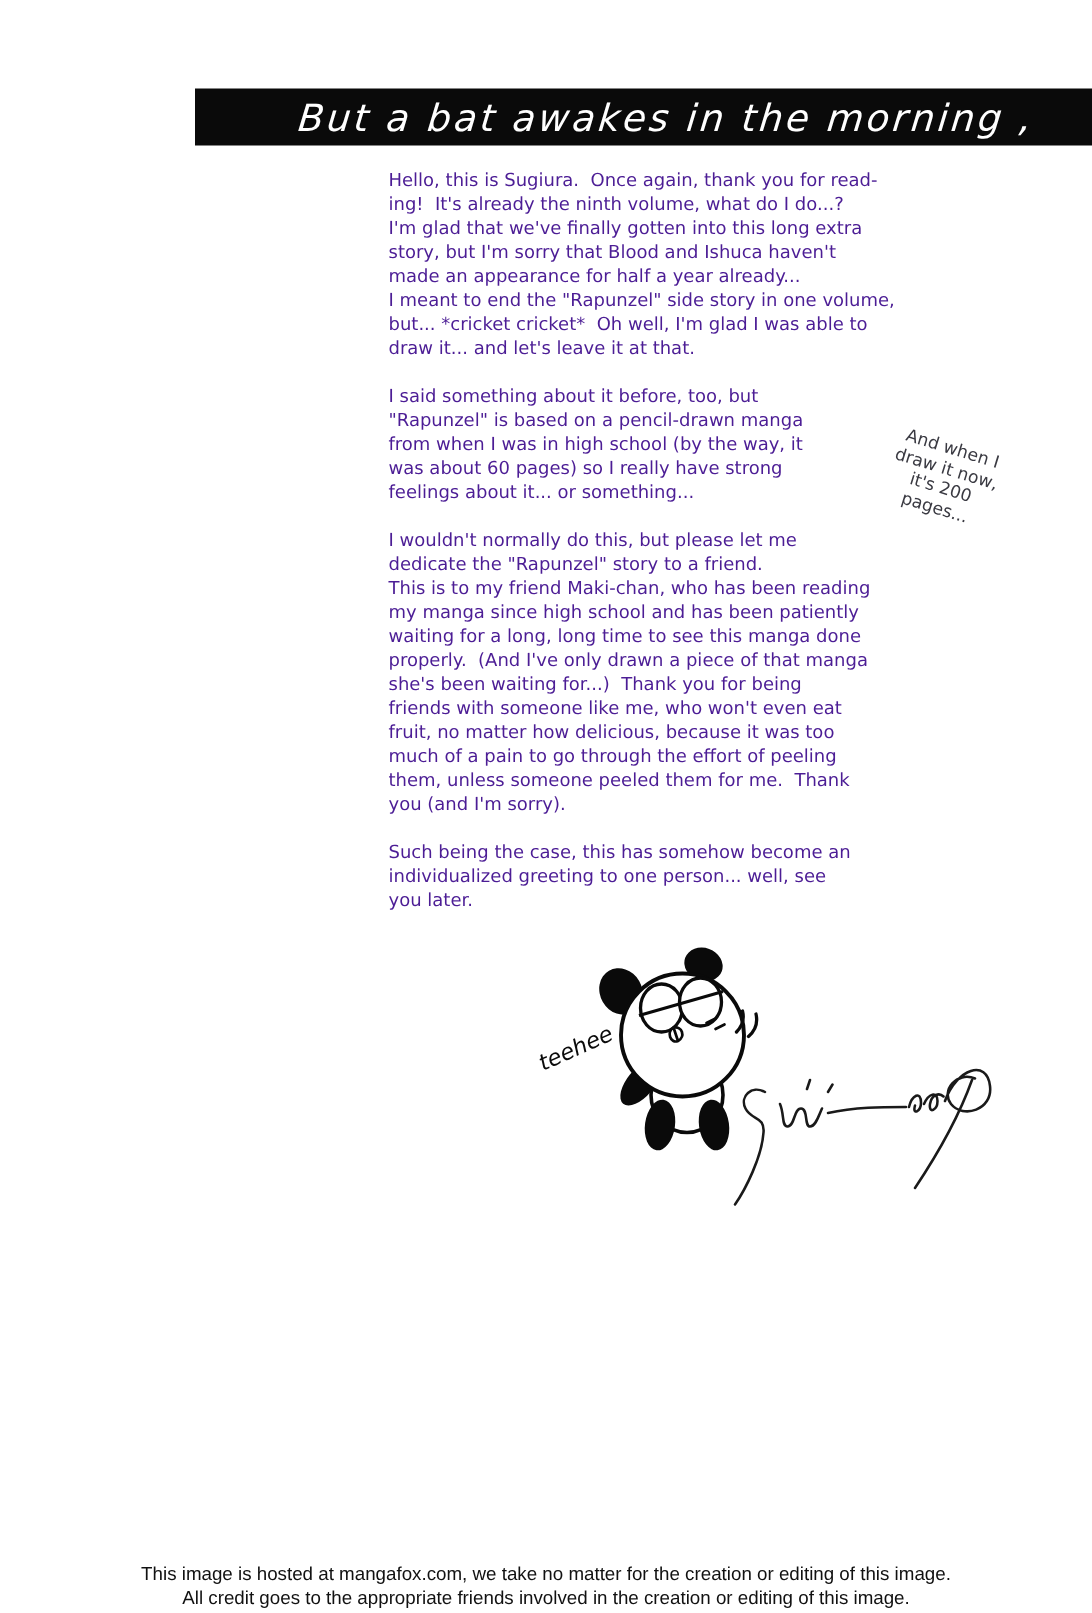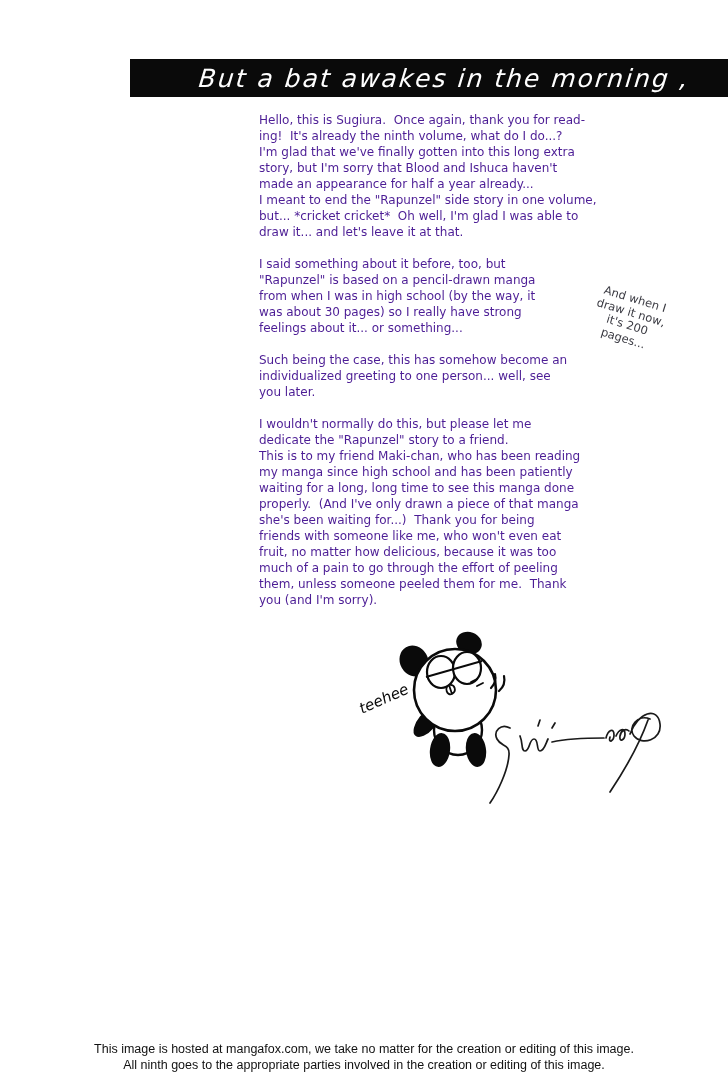--- a/index.html
+++ b/index.html
@@ -86,37 +86,37 @@
 ing!  It's already the ninth volume, what do I do...?
 I'm glad that we've finally gotten into this long extra
 story, but I'm sorry that Blood and Ishuca haven't
 made an appearance for half a year already...
 I meant to end the "Rapunzel" side story in one volume,
 but... *cricket cricket*  Oh well, I'm glad I was able to
 draw it... and let's leave it at that.</p>
     <p>I said something about it before, too, but
 "Rapunzel" is based on a pencil-drawn manga
 from when I was in high school (by the way, it
-was about 30 pages) so I really have strong
+was about 60 pages) so I really have strong
 feelings about it... or something...</p>
-    <p>Such being the case, this has somehow become an
-individualized greeting to one person... well, see
-you later.</p>
     <p>I wouldn't normally do this, but please let me
 dedicate the "Rapunzel" story to a friend.
 This is to my friend Maki-chan, who has been reading
 my manga since high school and has been patiently
 waiting for a long, long time to see this manga done
 properly.  (And I've only drawn a piece of that manga
 she's been waiting for...)  Thank you for being
 friends with someone like me, who won't even eat
 fruit, no matter how delicious, because it was too
 much of a pain to go through the effort of peeling
 them, unless someone peeled them for me.  Thank
 you (and I'm sorry).</p>
+    <p>Such being the case, this has somehow become an
+individualized greeting to one person... well, see
+you later.</p>
   </div>
 
   <div id="side-note">And when I
 draw it now,
 it's 200
 pages...</div>
 
   <svg id="doodle" viewBox="0 0 310 180">
 
     <ellipse cx="62" cy="31" rx="14" ry="16" transform="rotate(-30 62 31)" fill="#0a0a0a"></ellipse>
@@ -150,16 +150,16 @@
              M200,98 l3,-5
              M200,112 c18,-4 36,-4 52,-4
              M254,108 c2,-8 8,-11 8,-3 c0,6 -6,9 -4,2
              M264,106 c3,-7 9,-9 9,-2 c0,6 -6,9 -5,2 c1,-6 6,-8 9,-5
              M278,104 c8,-22 28,-28 30,-10 c2,16 -18,22 -26,12 c-7,-9 4,-22 16,-17
              M296,90 c-10,28 -26,54 -38,72" fill="none" stroke="#1a1a1a" stroke-width="1.7" stroke-linecap="round"></path>
   </svg>
 
   <div id="footer">
     <div>This image is hosted at mangafox.com, we take no matter for the creation or editing of this image.</div>
-    <div>All ninth goes to the appropriate parties involved in the creation or editing of this image.</div>
+    <div>All credit goes to the appropriate friends involved in the creation or editing of this image.</div>
   </div>
 
 </div>
 
 </body></html>

